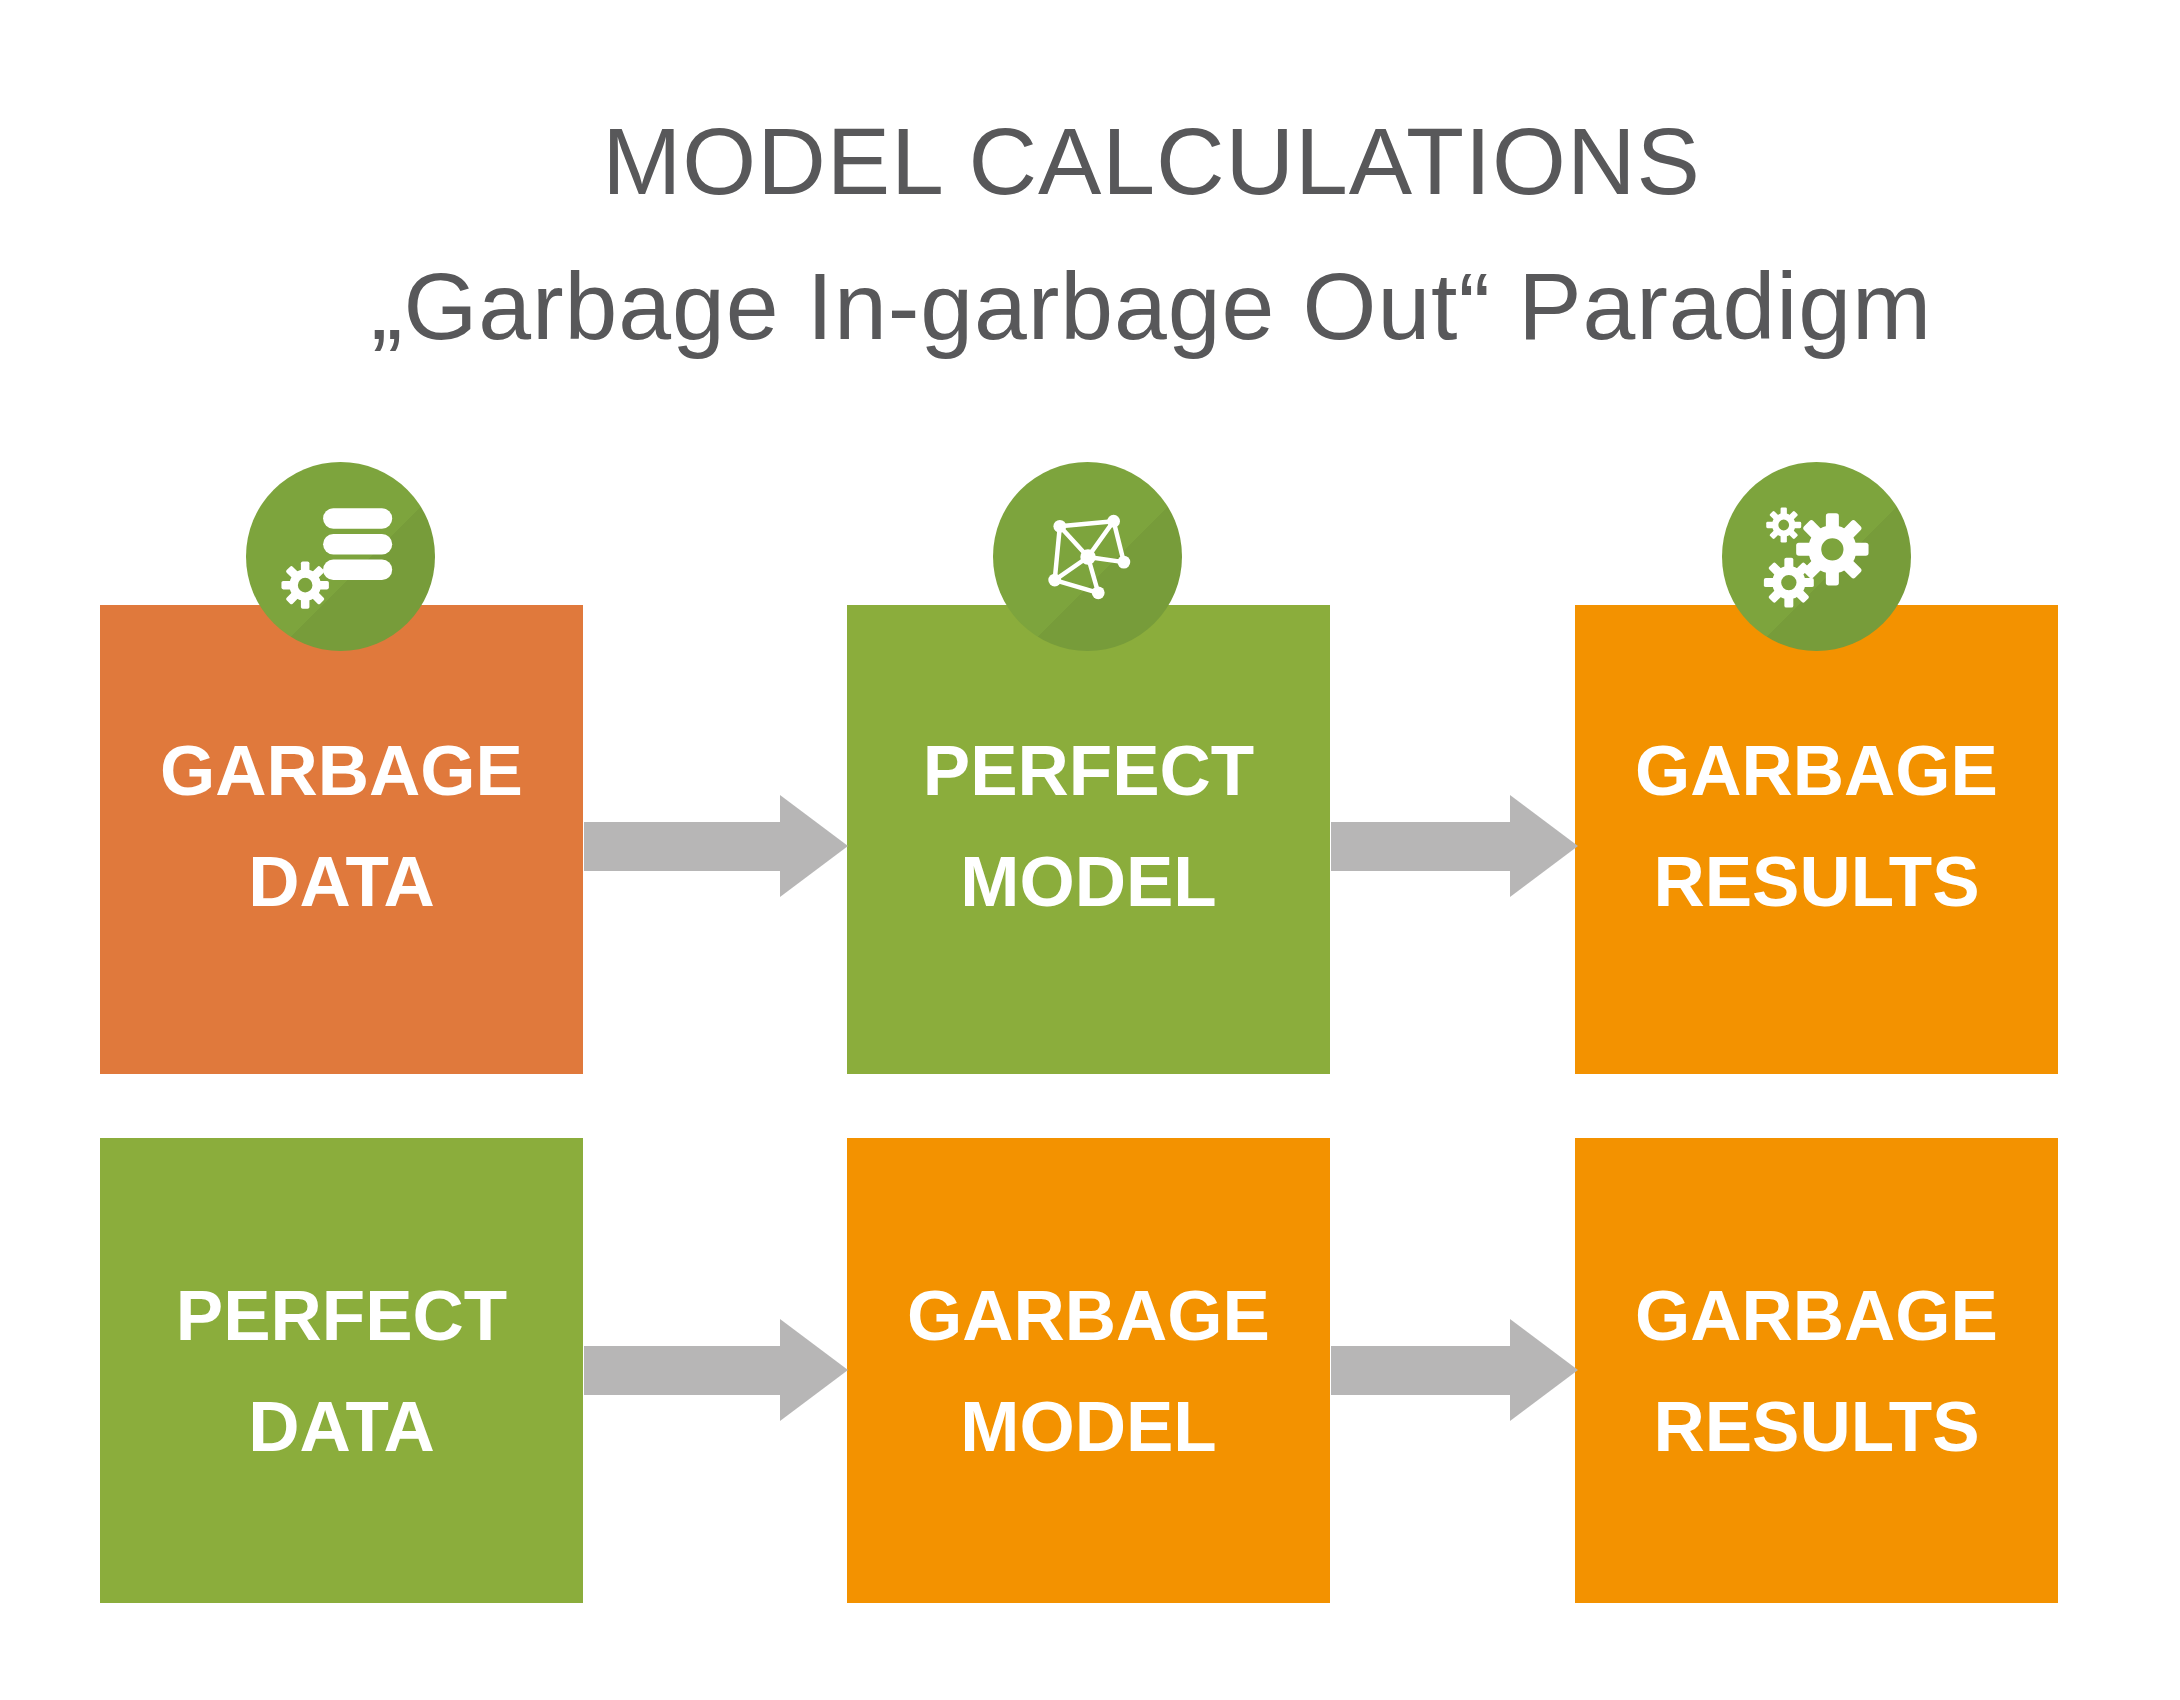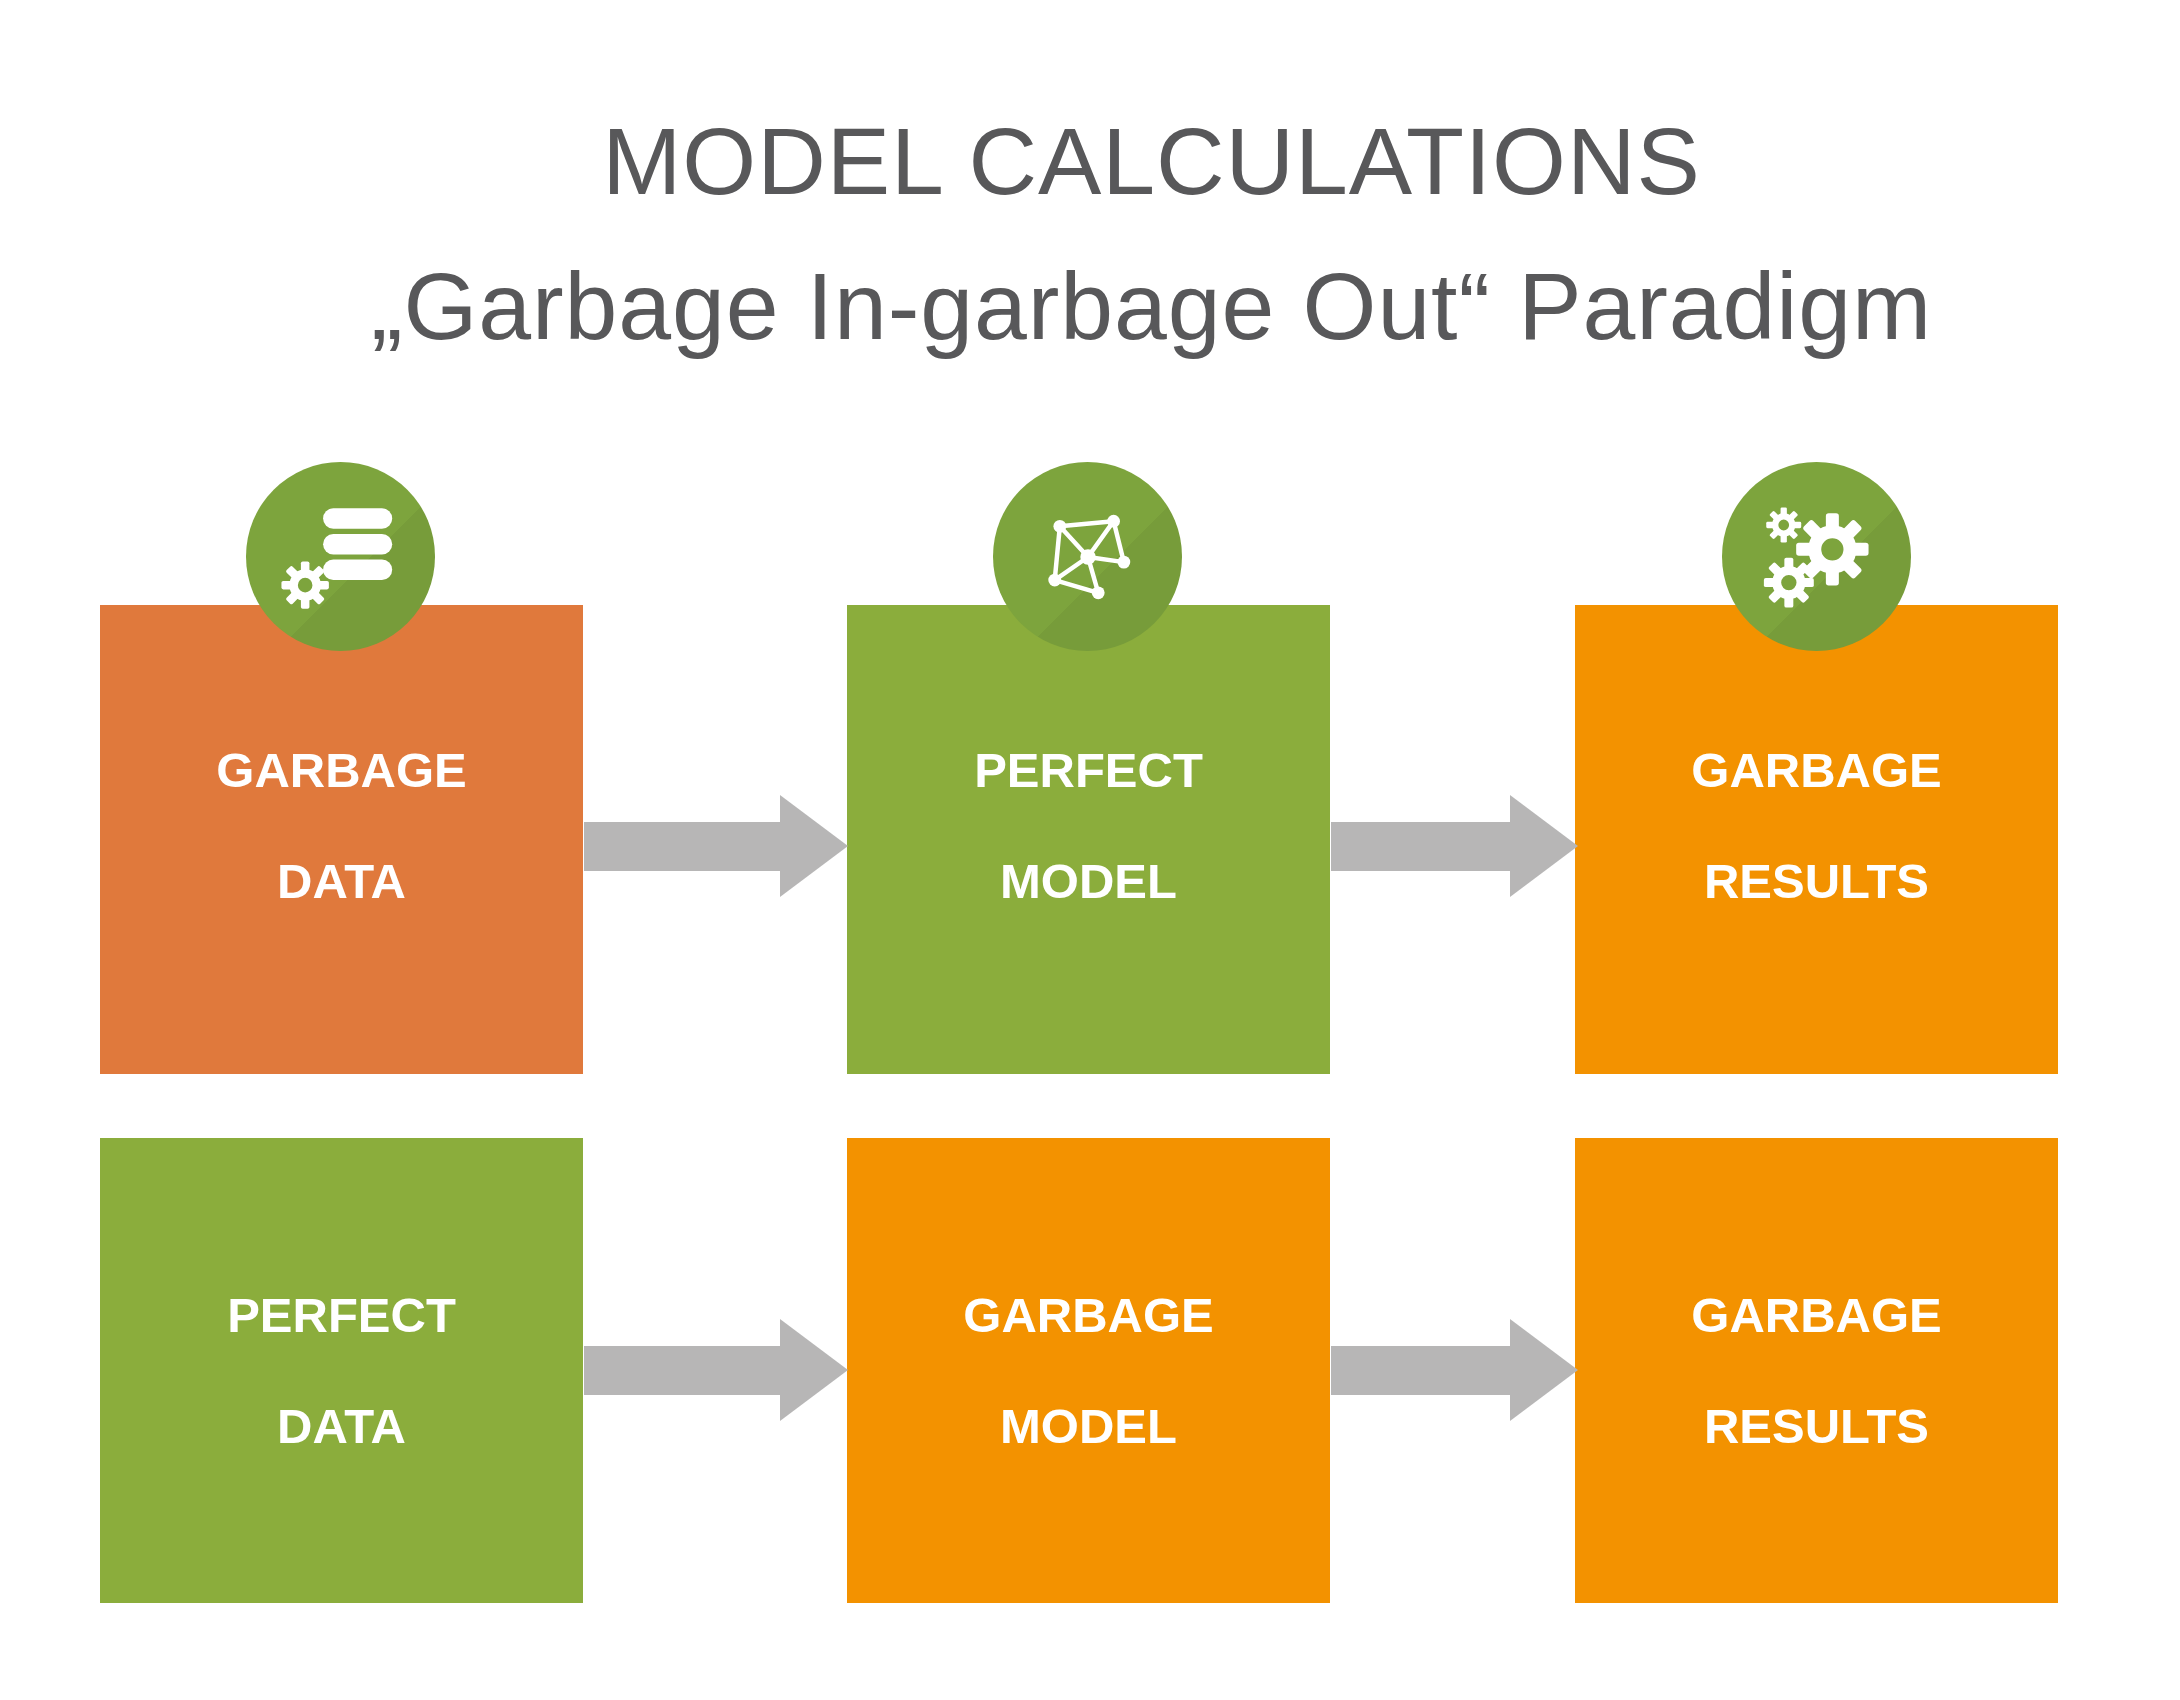--- a/index.html
+++ b/index.html
@@ -12,21 +12,21 @@
          font-weight:400;letter-spacing:0.9px;}
 
   
   .box{position:absolute;width:483px;display:flex;align-items:center;justify-content:center;}
   .r1{top:605px;height:469px;}
   .r2{top:1138px;height:465px;}
   .c1{left:88px;}
   .c2{left:835px;}
   .c3{left:1563px;}
   .box-label{display:flex;flex-direction:column;align-items:center;
-             color:#ffffff;font-weight:bold;font-size:49px;line-height:111px;text-align:center;}
+             color:#ffffff;font-weight:bold;font-size:71px;line-height:111px;text-align:center;}
   .r1 .box-label{transform:translateY(-13.6px);}
 
   
   .icon-circle{position:absolute;top:462px;width:189px;height:189px;border-radius:50%;
                display:flex;align-items:center;justify-content:center;
                background-image:linear-gradient(135deg, rgba(0,0,0,0) 58%, rgba(0,0,0,0.05) 58%);}
   .ic1{left:234px;}
   .ic2{left:981px;}
   .ic3{left:1710px;}
   .icon-circle svg{width:128px;height:128px;display:block;}

